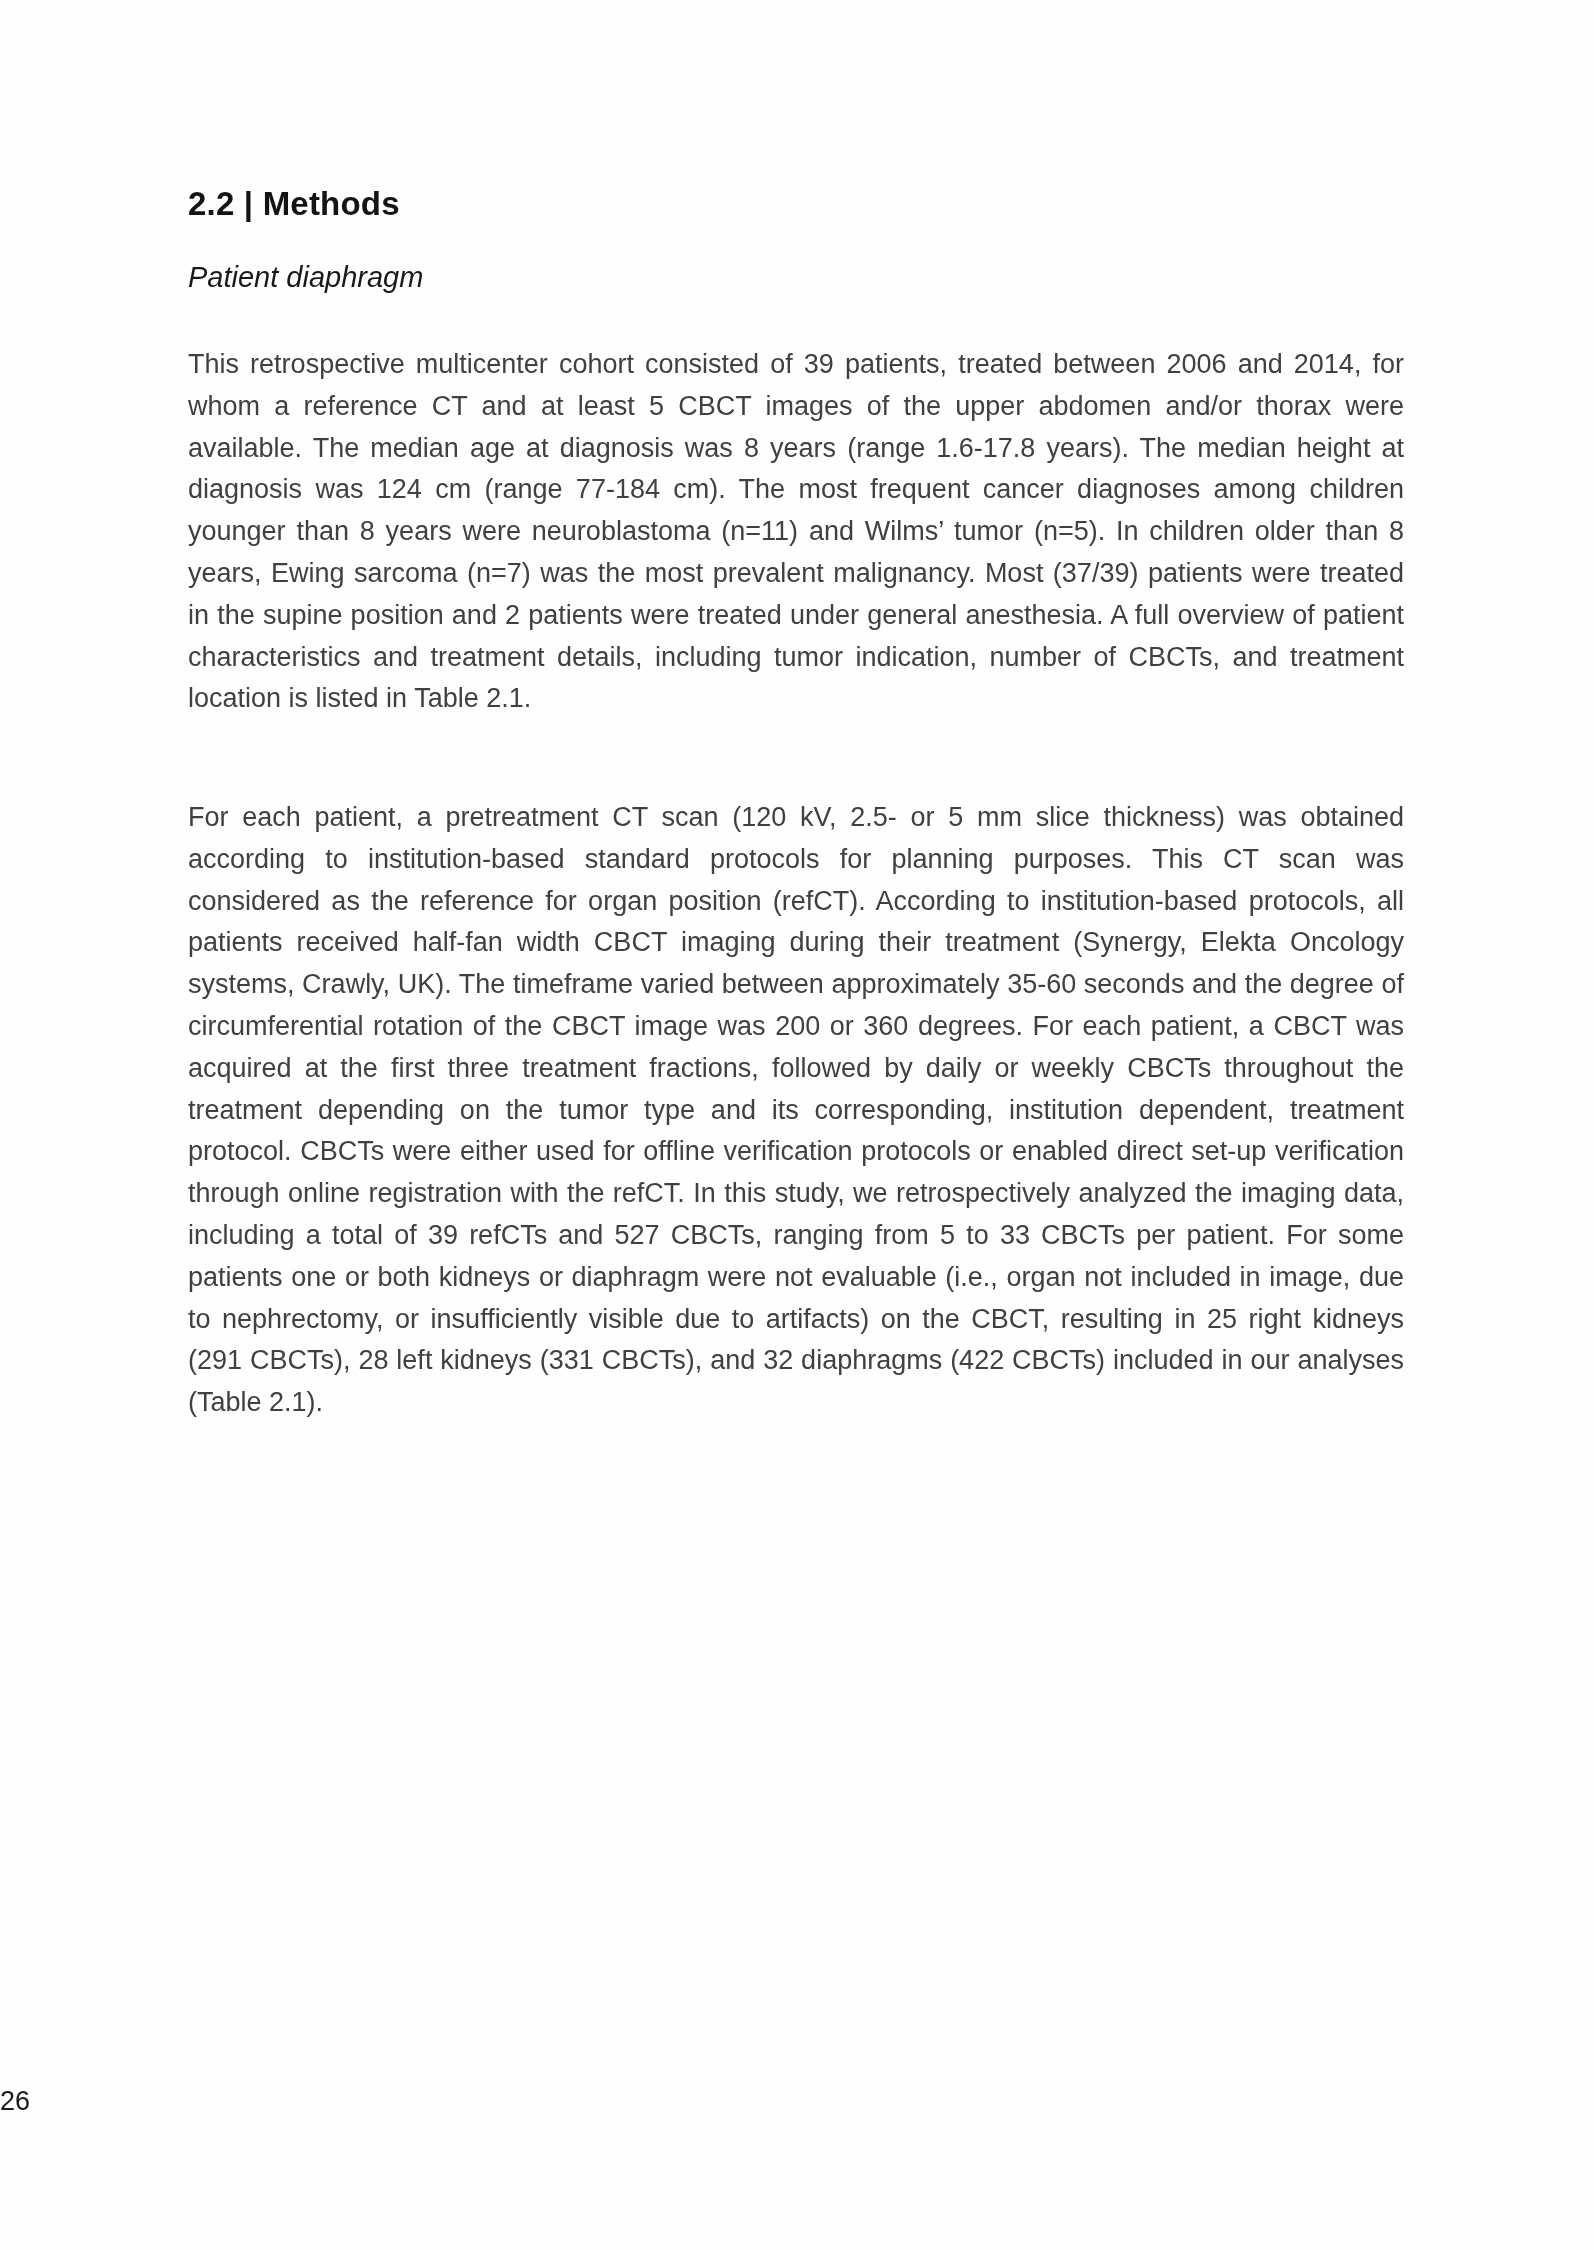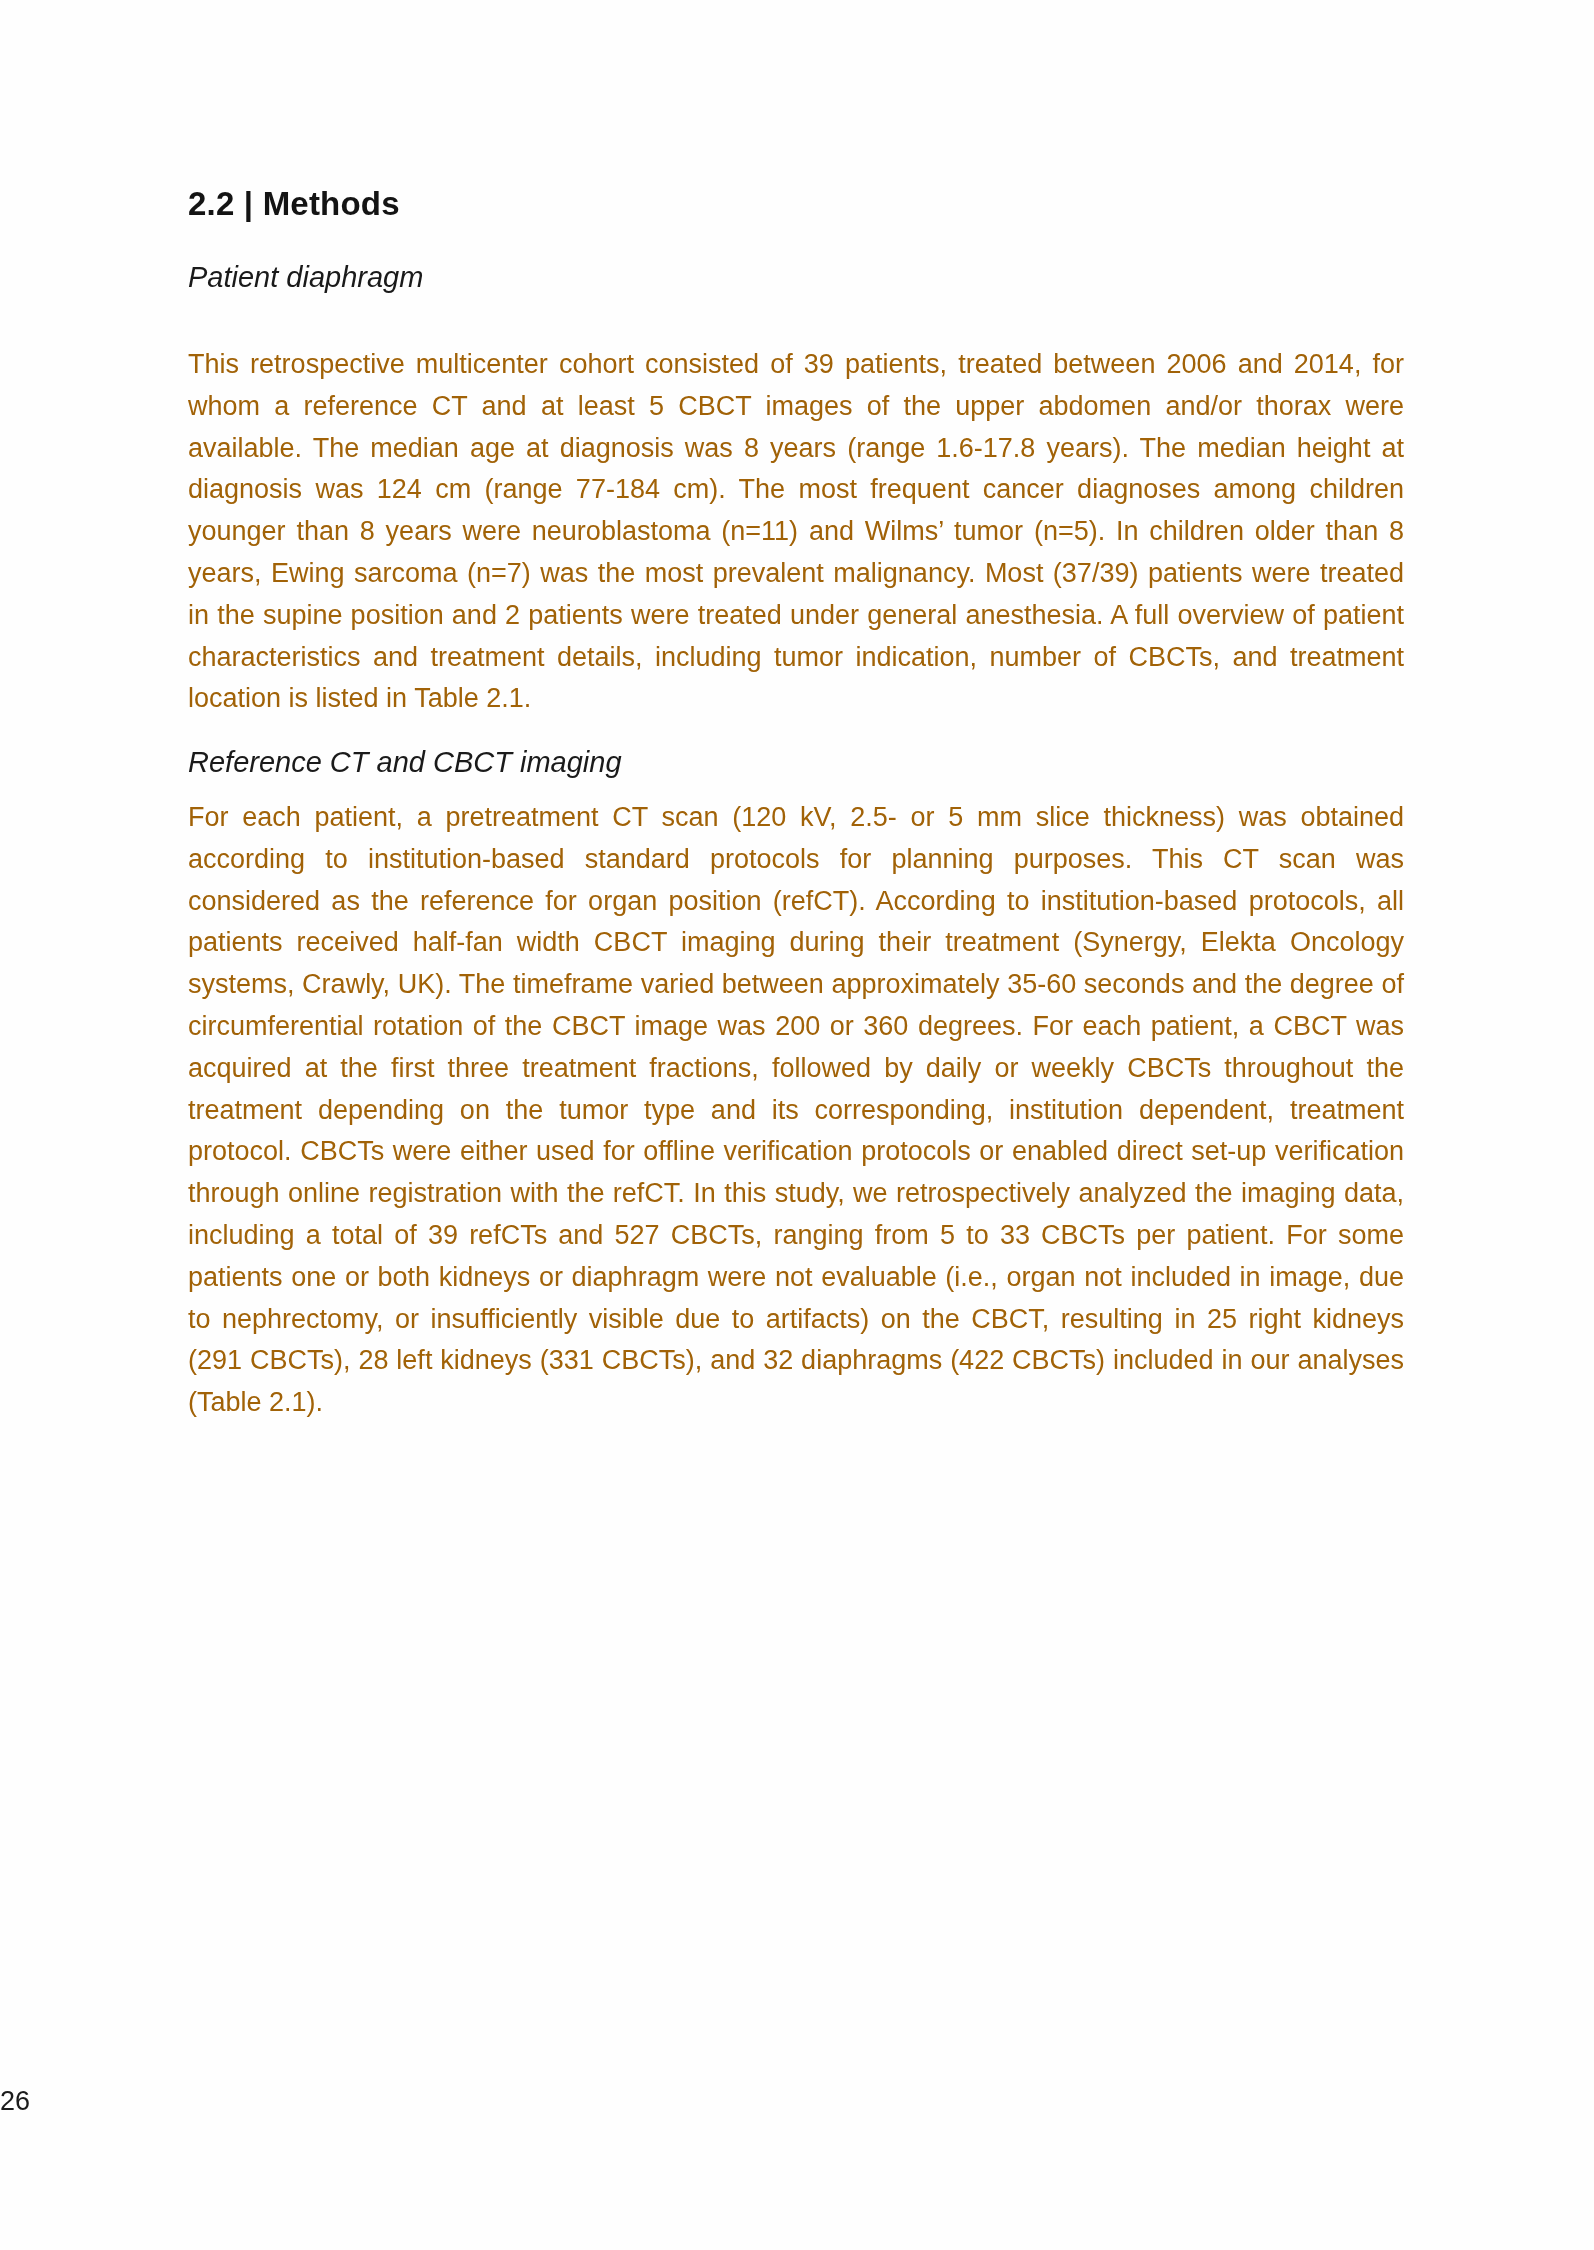--- a/index.html
+++ b/index.html
@@ -43,21 +43,21 @@
   .subsection-heading.first { top: 261px; }
   .subsection-heading.second { top: 746px; }
 
   .body-paragraph {
     position: absolute;
     left: 188px;
     width: 1216px;
     font-size: 27px;
     line-height: 41.8px;
     text-align: justify;
-    color: #a16207;
+    color: #404040;
   }
 
   .body-paragraph.first { top: 344px; }
   .body-paragraph.second { top: 797px; }
 
   .page-number {
     position: absolute;
     top: 2086px;
     left: 0;
     width: 100%;
@@ -69,19 +69,18 @@
 <body>
 
 <div class="page">
 
   <div class="section-heading">2.2 | Methods</div>
 
   <div class="subsection-heading first">Patient diaphragm</div>
 
   <div class="body-paragraph first">This retrospective multicenter cohort consisted of 39 patients, treated between 2006 and 2014, for whom a reference CT and at least 5 CBCT images of the upper abdomen and/or thorax were available. The median age at diagnosis was 8 years (range 1.6-17.8 years). The median height at diagnosis was 124 cm (range 77-184 cm). The most frequent cancer diagnoses among children younger than 8 years were neuroblastoma (n=11) and Wilms’ tumor (n=5). In children older than 8 years, Ewing sarcoma (n=7) was the most prevalent malignancy. Most (37/39) patients were treated in the supine position and 2 patients were treated under general anesthesia. A full overview of patient characteristics and treatment details, including tumor indication, number of CBCTs, and treatment location is listed in Table 2.1.</div>
 
-  <div class="subsection-heading second">Reference CT and CBCT imaging</div>
 
   <div class="body-paragraph second">For each patient, a pretreatment CT scan (120 kV, 2.5- or 5 mm slice thickness) was obtained according to institution-based standard protocols for planning purposes. This CT scan was considered as the reference for organ position (refCT). According to institution-based protocols, all patients received half-fan width CBCT imaging during their treatment (Synergy, Elekta Oncology systems, Crawly, UK). The timeframe varied between approximately 35-60 seconds and the degree of circumferential rotation of the CBCT image was 200 or 360 degrees. For each patient, a CBCT was acquired at the first three treatment fractions, followed by daily or weekly CBCTs throughout the treatment depending on the tumor type and its corresponding, institution dependent, treatment protocol. CBCTs were either used for offline verification protocols or enabled direct set-up verification through online registration with the refCT. In this study, we retrospectively analyzed the imaging data, including a total of 39 refCTs and 527 CBCTs, ranging from 5 to 33 CBCTs per patient. For some patients one or both kidneys or diaphragm were not evaluable (i.e., organ not included in image, due to nephrectomy, or insufficiently visible due to artifacts) on the CBCT, resulting in 25 right kidneys (291 CBCTs), 28 left kidneys (331 CBCTs), and 32 diaphragms (422 CBCTs) included in our analyses (Table 2.1).</div>
 
   <div class="page-number">26</div>
 
 </div>
 
 </body></html>

